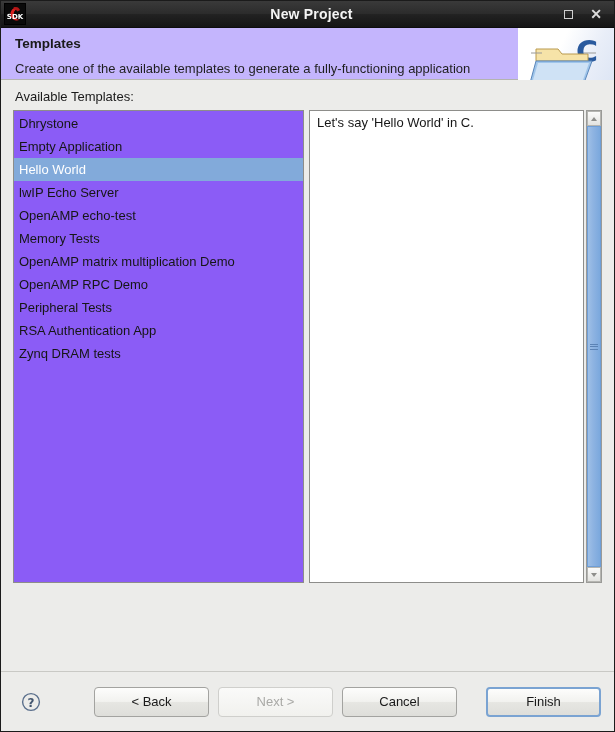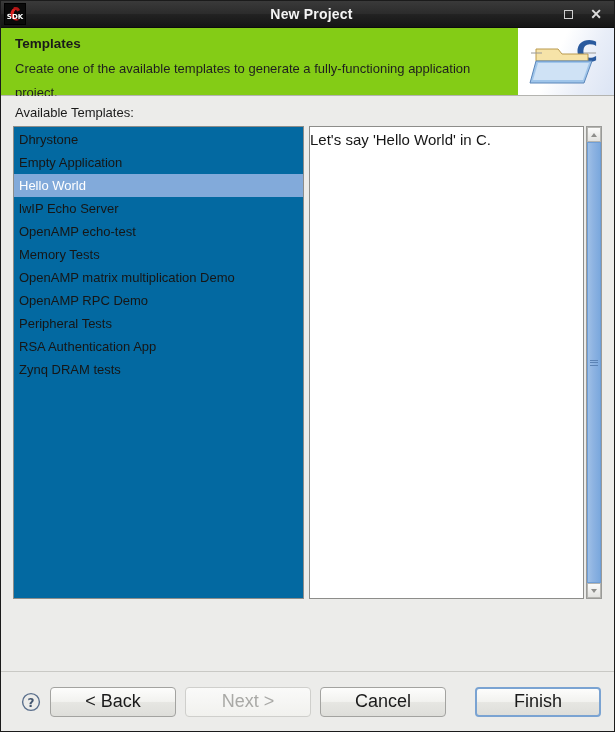--- a/index.html
+++ b/index.html
@@ -81,22 +81,22 @@
   .close-x {
     font-size: 14px;
     line-height: 14px;
     font-weight: bold;
     color: #dcdcdc;
   }
 
   
   .banner {
     flex: 0 0 auto;
-    height: 68px;
-    background: #84cc16;
+    height: 52px;
+    background: #c4b5fd;
     border-bottom: 1px solid #b4b4b0;
     position: relative;
     padding: 8px 0 0 14px;
     box-sizing: border-box;
   }
   .banner-title {
     font-size: 13.5px;
     font-weight: bold;
     color: #1a1a1a;
     margin: 0 0 6px 0;
@@ -129,21 +129,21 @@
     font-size: 13px;
     color: #1a1a1a;
     padding: 9px 0 6px 2px;
   }
   .panes {
     display: flex;
     height: 473px;
   }
   .list-pane {
     width: 291px;
-    background: #0369a1;
+    background: #8b5cf6;
     border: 1px solid #8d8d8a;
     box-sizing: border-box;
     overflow: hidden;
     padding-top: 1px;
   }
   .list-item {
     height: 23px;
     line-height: 23px;
     padding-left: 5px;
     font-size: 13px;
@@ -157,22 +157,22 @@
   .desc-wrap {
     margin-left: 5px;
     display: flex;
     flex: 1 1 auto;
   }
   .desc-pane {
     flex: 1 1 auto;
     background: #ffffff;
     border: 1px solid #8d8d8a;
     box-sizing: border-box;
-    padding: 4px 0;
-    font-size: 15px;
+    padding: 4px 7px;
+    font-size: 13px;
     color: #161616;
   }
   
   .scrollbar {
     width: 16px;
     margin-left: 2px;
     background: #f1f1ef;
     border: 1px solid #9a9a97;
     box-sizing: border-box;
     display: flex;
@@ -234,23 +234,23 @@
     box-sizing: border-box;
     position: relative;
   }
   .help-icon { margin-left: 7px; display: flex; }
   .btn-group {
     margin-left: auto;
     display: flex;
     gap: 9px;
   }
   .btn {
-    width: 126px;
+    width: 115px;
     height: 30px;
-    font-size: 18px;
+    font-size: 13px;
     font-family: "Liberation Sans", sans-serif;
     color: #1a1a1a;
     background: linear-gradient(to bottom, #fdfdfc 0%, #f2f2ef 48%, #e6e6e2 52%, #dededa 100%);
     border: 1px solid #a3a3a0;
     border-radius: 4px;
     display: flex;
     align-items: center;
     justify-content: center;
     box-sizing: border-box;
   }

